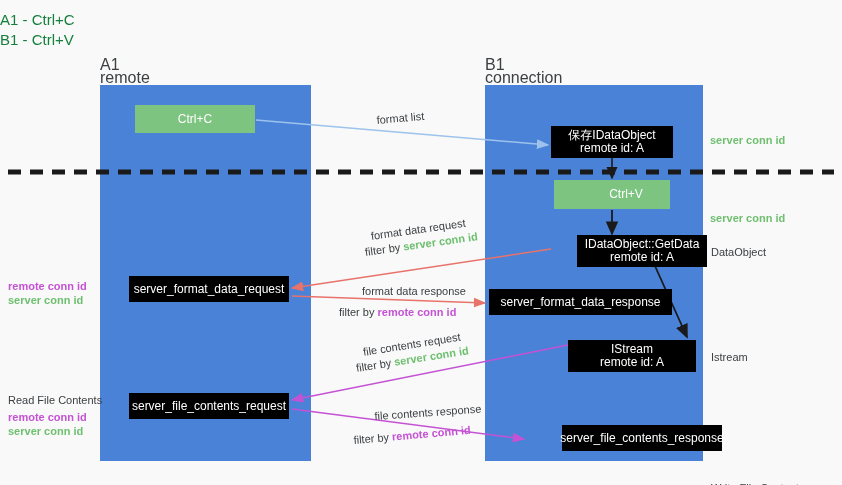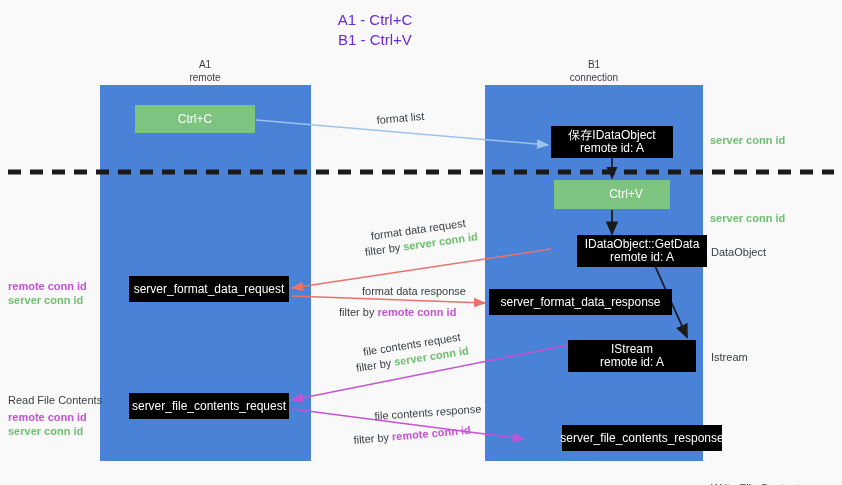--- a/index.html
+++ b/index.html
@@ -8,28 +8,28 @@
     background:#f9f9f9;
     font-family:"Liberation Sans","DejaVu Sans",sans-serif;
     overflow:hidden;
     position:relative;
   }
   #stage{position:absolute;left:0;top:0;width:842px;height:485px;}
 
   
   .title{
     position:absolute;left:0;top:10px;width:750px;
-    text-align:center;color:#6d28d9;font-size:15px;line-height:20px;
+    text-align:left;color:#15803d;font-size:15px;line-height:20px;
   }
   .title div{white-space:pre;}
 
   
   .col-head{
-    position:absolute;text-align:center;color:#3c4043;
-    font-size:10px;line-height:13px;
+    position:absolute;color:#3c4043;
+    font-size:16px;line-height:13px;
   }
 
   
   .lane{
     position:absolute;background:#4a82d8;
   }
 
   
   svg.overlay{position:absolute;left:0;top:0;width:842px;height:485px;overflow:visible;}
 

